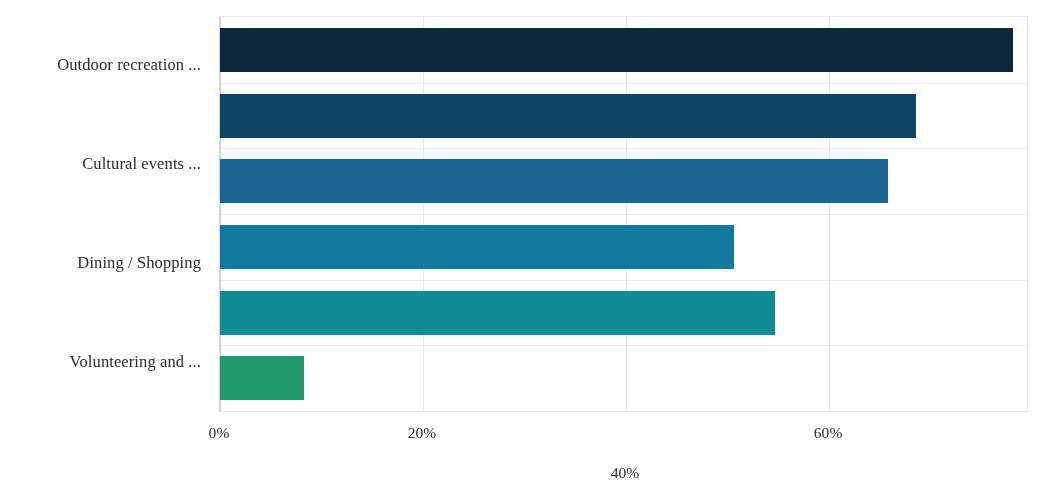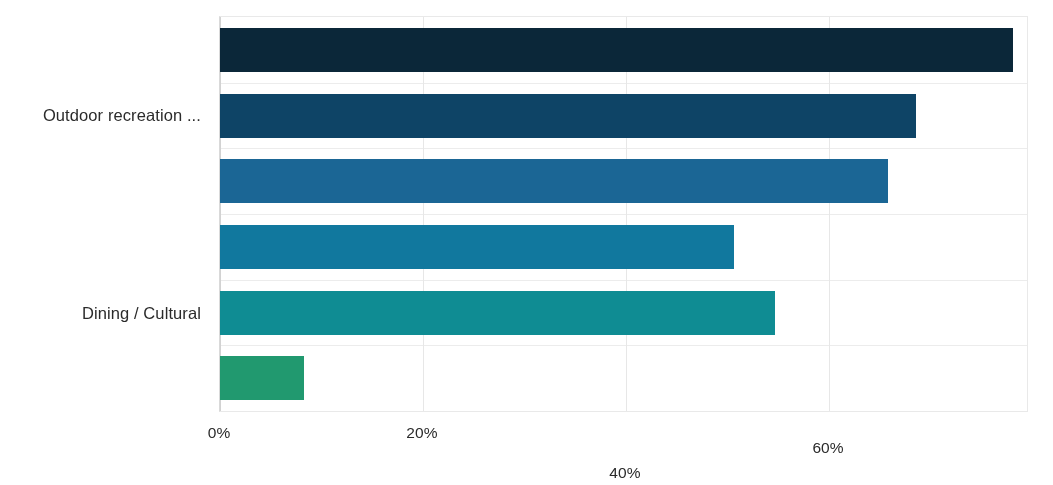--- a/index.html
+++ b/index.html
@@ -11,20 +11,21 @@
     font-family: "Liberation Sans", sans-serif;
     -webkit-font-smoothing: antialiased;
   }
 
   #chart-root {
     position: relative;
     width: 1053px;
     height: 485px;
     background: #ffffff;
     overflow: hidden;
+    font-family: Liberation Serif, serif;
   }
 
   
   #category-axis {
     position: absolute;
     left: 0;
     top: 16px;
     width: 210px;
     height: 396px;
     display: flex;
@@ -122,21 +123,27 @@
 </head>
 <body>
 
 <div id="chart-root">
 
   <div id="category-axis">
     <div class="cat-label-cell">
       <span class="cat-label-text">Outdoor recreation ...</span>
     </div>
     <div class="cat-label-cell">
-      <span class="cat-label-text">Dining / Cultural</span>
+      <span class="cat-label-text">Cultural events ...</span>
+    </div>
+    <div class="cat-label-cell">
+      <span class="cat-label-text">Dining / Shopping</span>
+    </div>
+    <div class="cat-label-cell">
+      <span class="cat-label-text">Volunteering and ...</span>
     </div>
   </div>
 
   <div id="plot-area">
     <div id="hgrid-layer">
         <div class="hgrid" style="top: 65.6667px;"></div>
         <div class="hgrid" style="top: 131.333px;"></div>
         <div class="hgrid" style="top: 197px;"></div>
         <div class="hgrid" style="top: 262.667px;"></div>
         <div class="hgrid" style="top: 328.333px;"></div>
@@ -167,16 +174,16 @@
       <div class="bar-band">
         <div class="bar" style="width: 84.2528px; background: rgb(33, 153, 111);"></div>
       </div>
     </div>
   </div>
 
   <div id="value-axis">
       <div class="xtick" style="left: 0px;">0%</div>
       <div class="xtick" style="left: 203.019px;">20%</div>
       <div class="xtick" style="left: 406.038px; margin-top: 40px;">40%</div>
-      <div class="xtick" style="left: 609.057px; margin-top: 15px;">60%</div>
+      <div class="xtick" style="left: 609.057px;">60%</div>
     </div>
 
 </div>
 
 </body></html>

